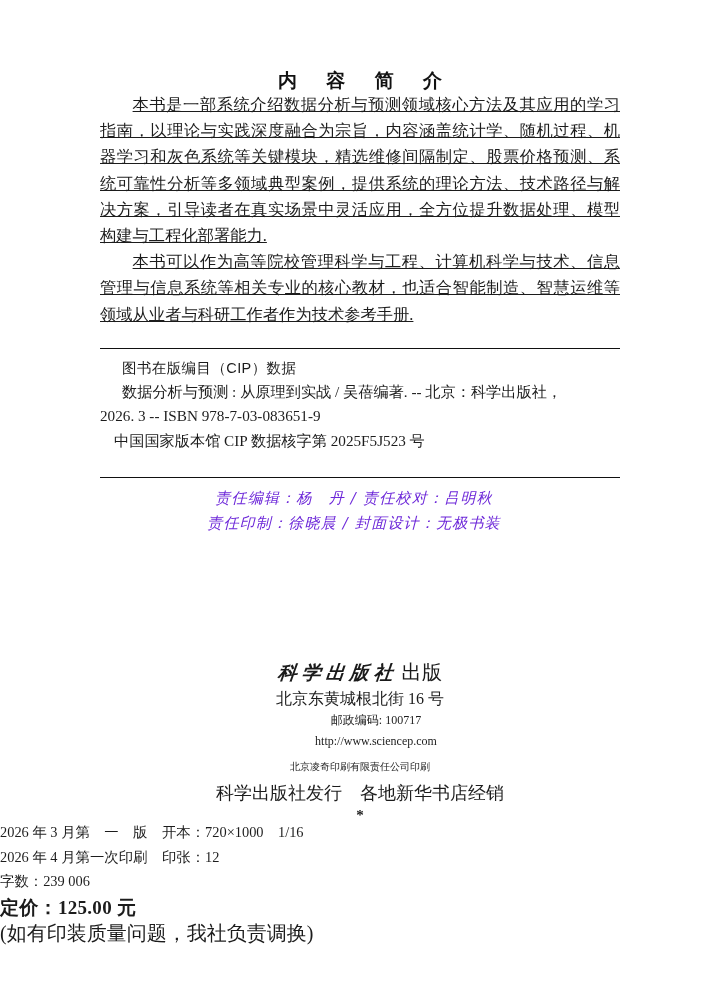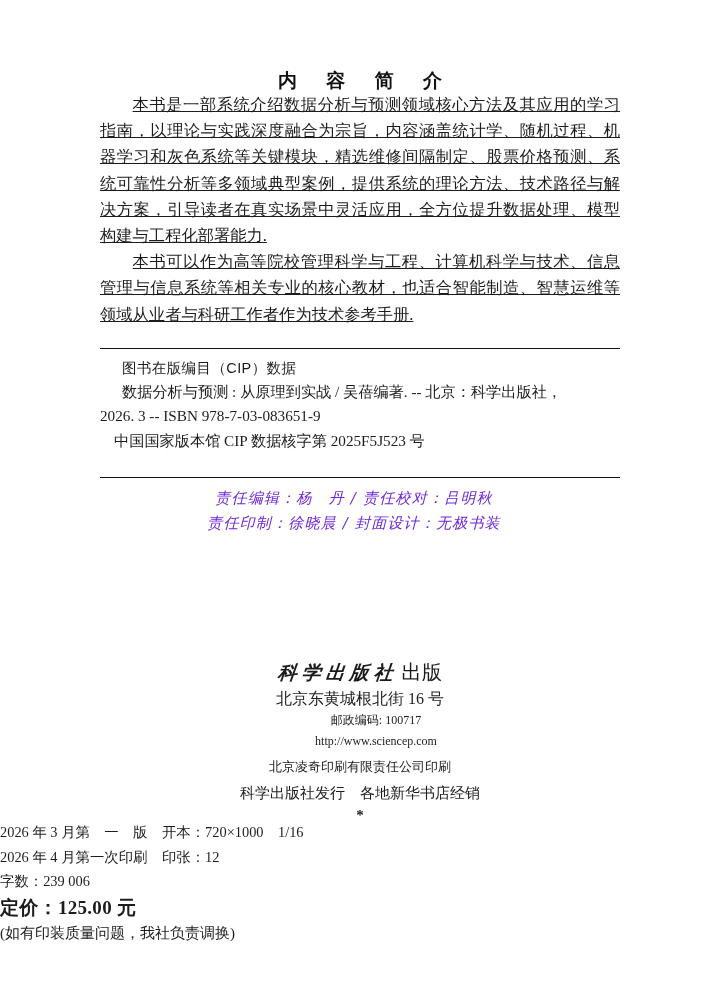--- a/index.html
+++ b/index.html
@@ -133,22 +133,22 @@
     letter-spacing: 0.5px;
     padding-left: 4px;
   }
   .pub-line {
     font-size: 16px;
     line-height: 21.5px;
     white-space: nowrap;
     color: #1c1c1c;
   }
   .pub-line.small { font-size: 12px; line-height: 21px; padding-left: 32px; }
-  .pub-line.gap-a { margin-top: 4px; font-size: 13px; }
-  .pub-line.gap-b { margin-top: 6px; font-size: 15px; }
+  .pub-line.gap-a { margin-top: 4px; font-size: 10px; }
+  .pub-line.gap-b { margin-top: 6px; font-size: 18px; }
 
   
   .asterisk {
     position: absolute;
     left: 0;
     top: 808px;
     width: 720px;
     text-align: center;
     font-size: 15px;
     font-weight: bold;
@@ -166,21 +166,21 @@
     color: #1c1c1c;
   }
   .specs div { white-space: nowrap; }
   .price {
     font-weight: bold;
     font-size: 19px;
     line-height: 27px;
     letter-spacing: 0.3px;
   }
   .notice {
-    font-size: 15px;
+    font-size: 20px;
     line-height: 25px;
   }
 </style>
 </head>
 <body>
 
 <div class="page">
 
   <div class="section-title">内 容 简 介</div>
 

